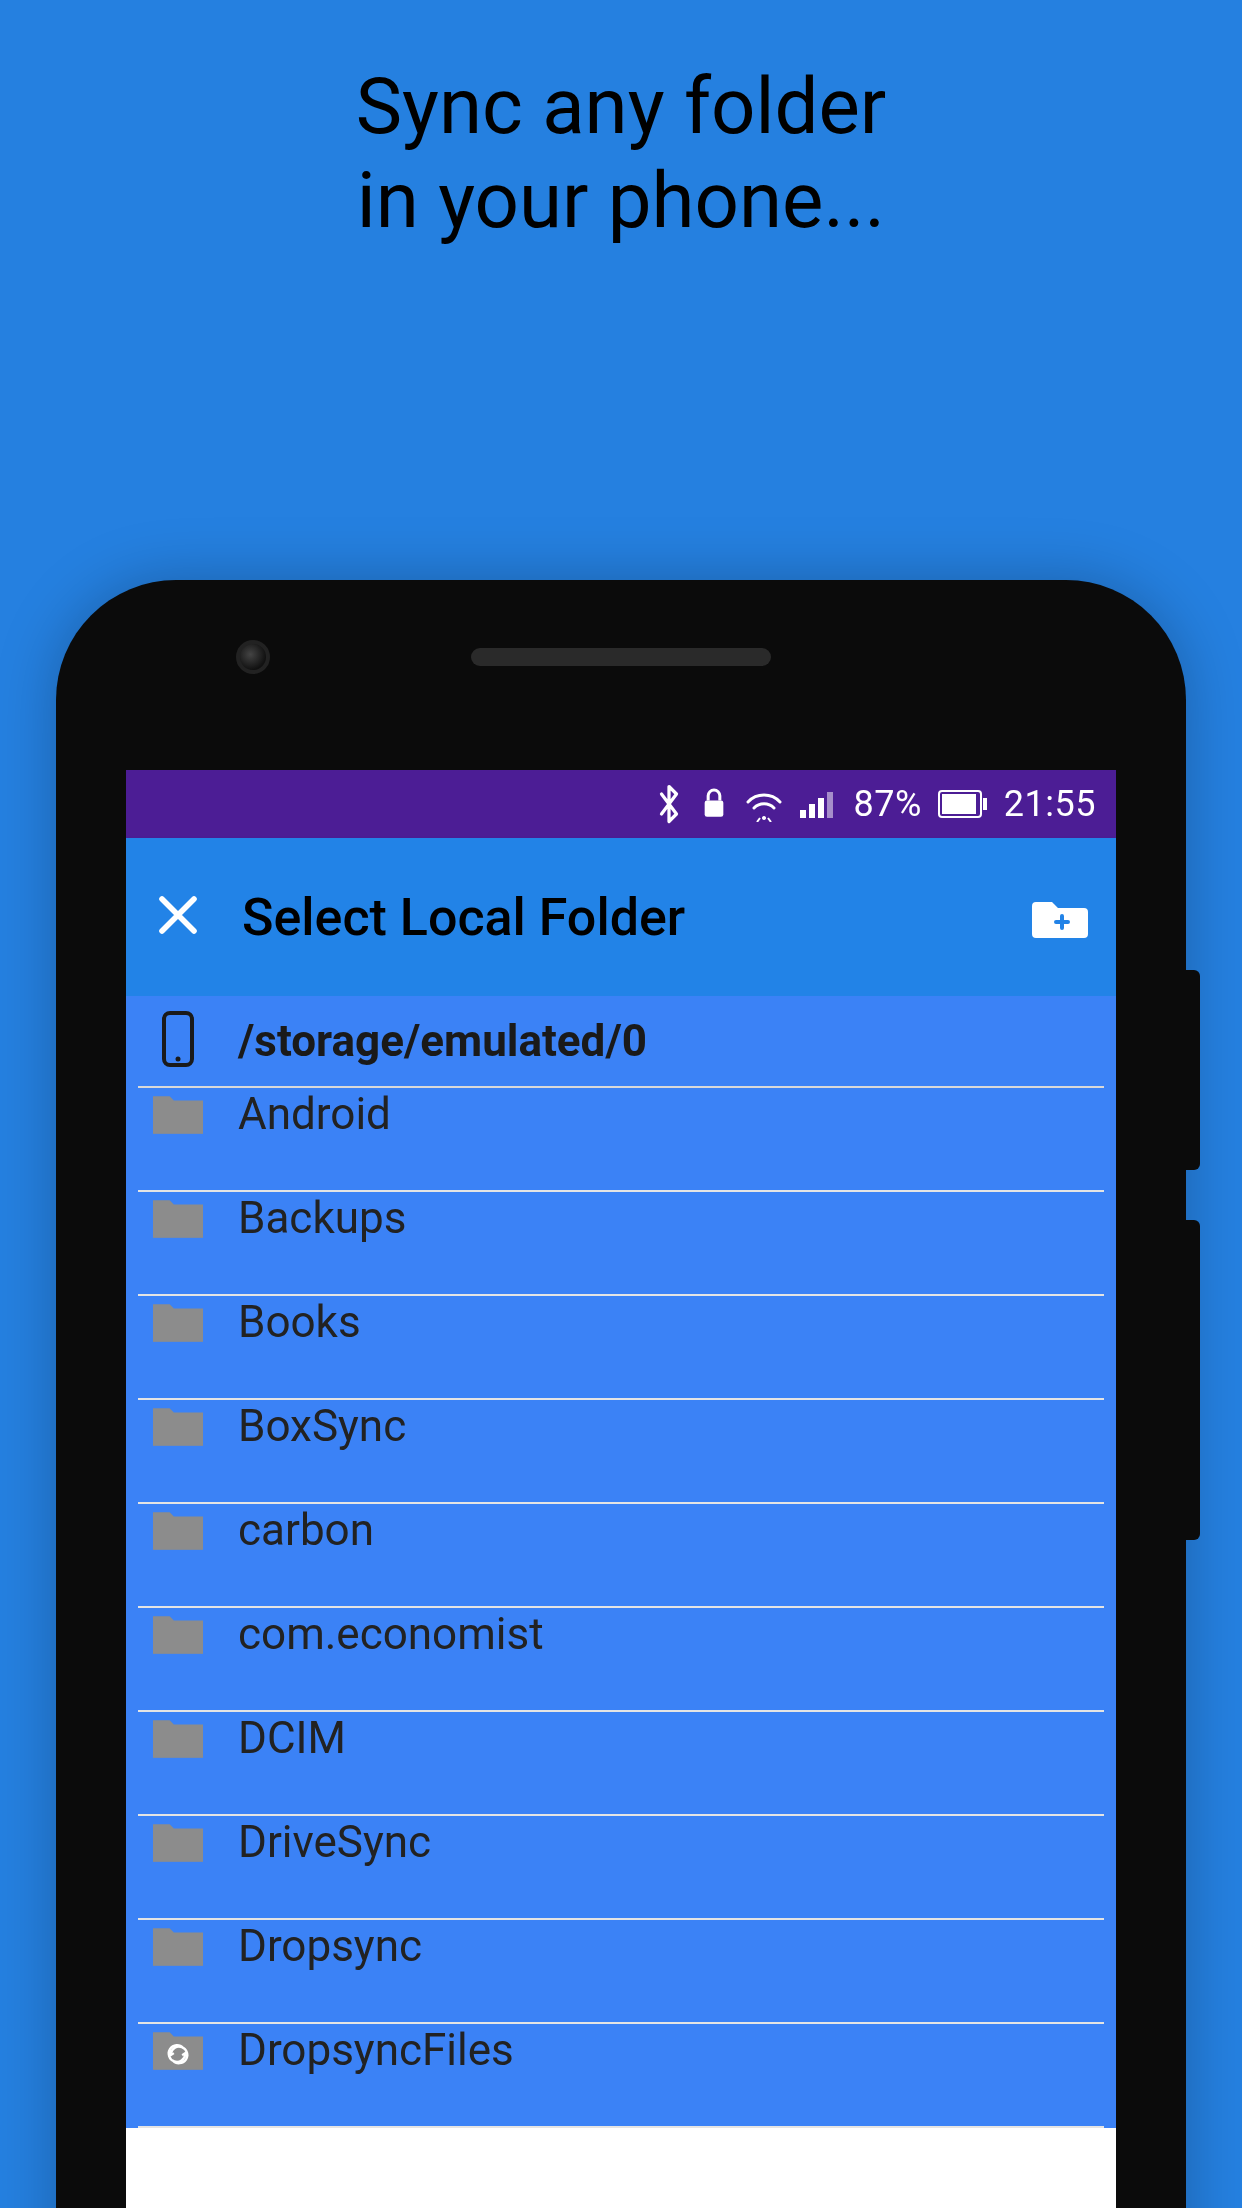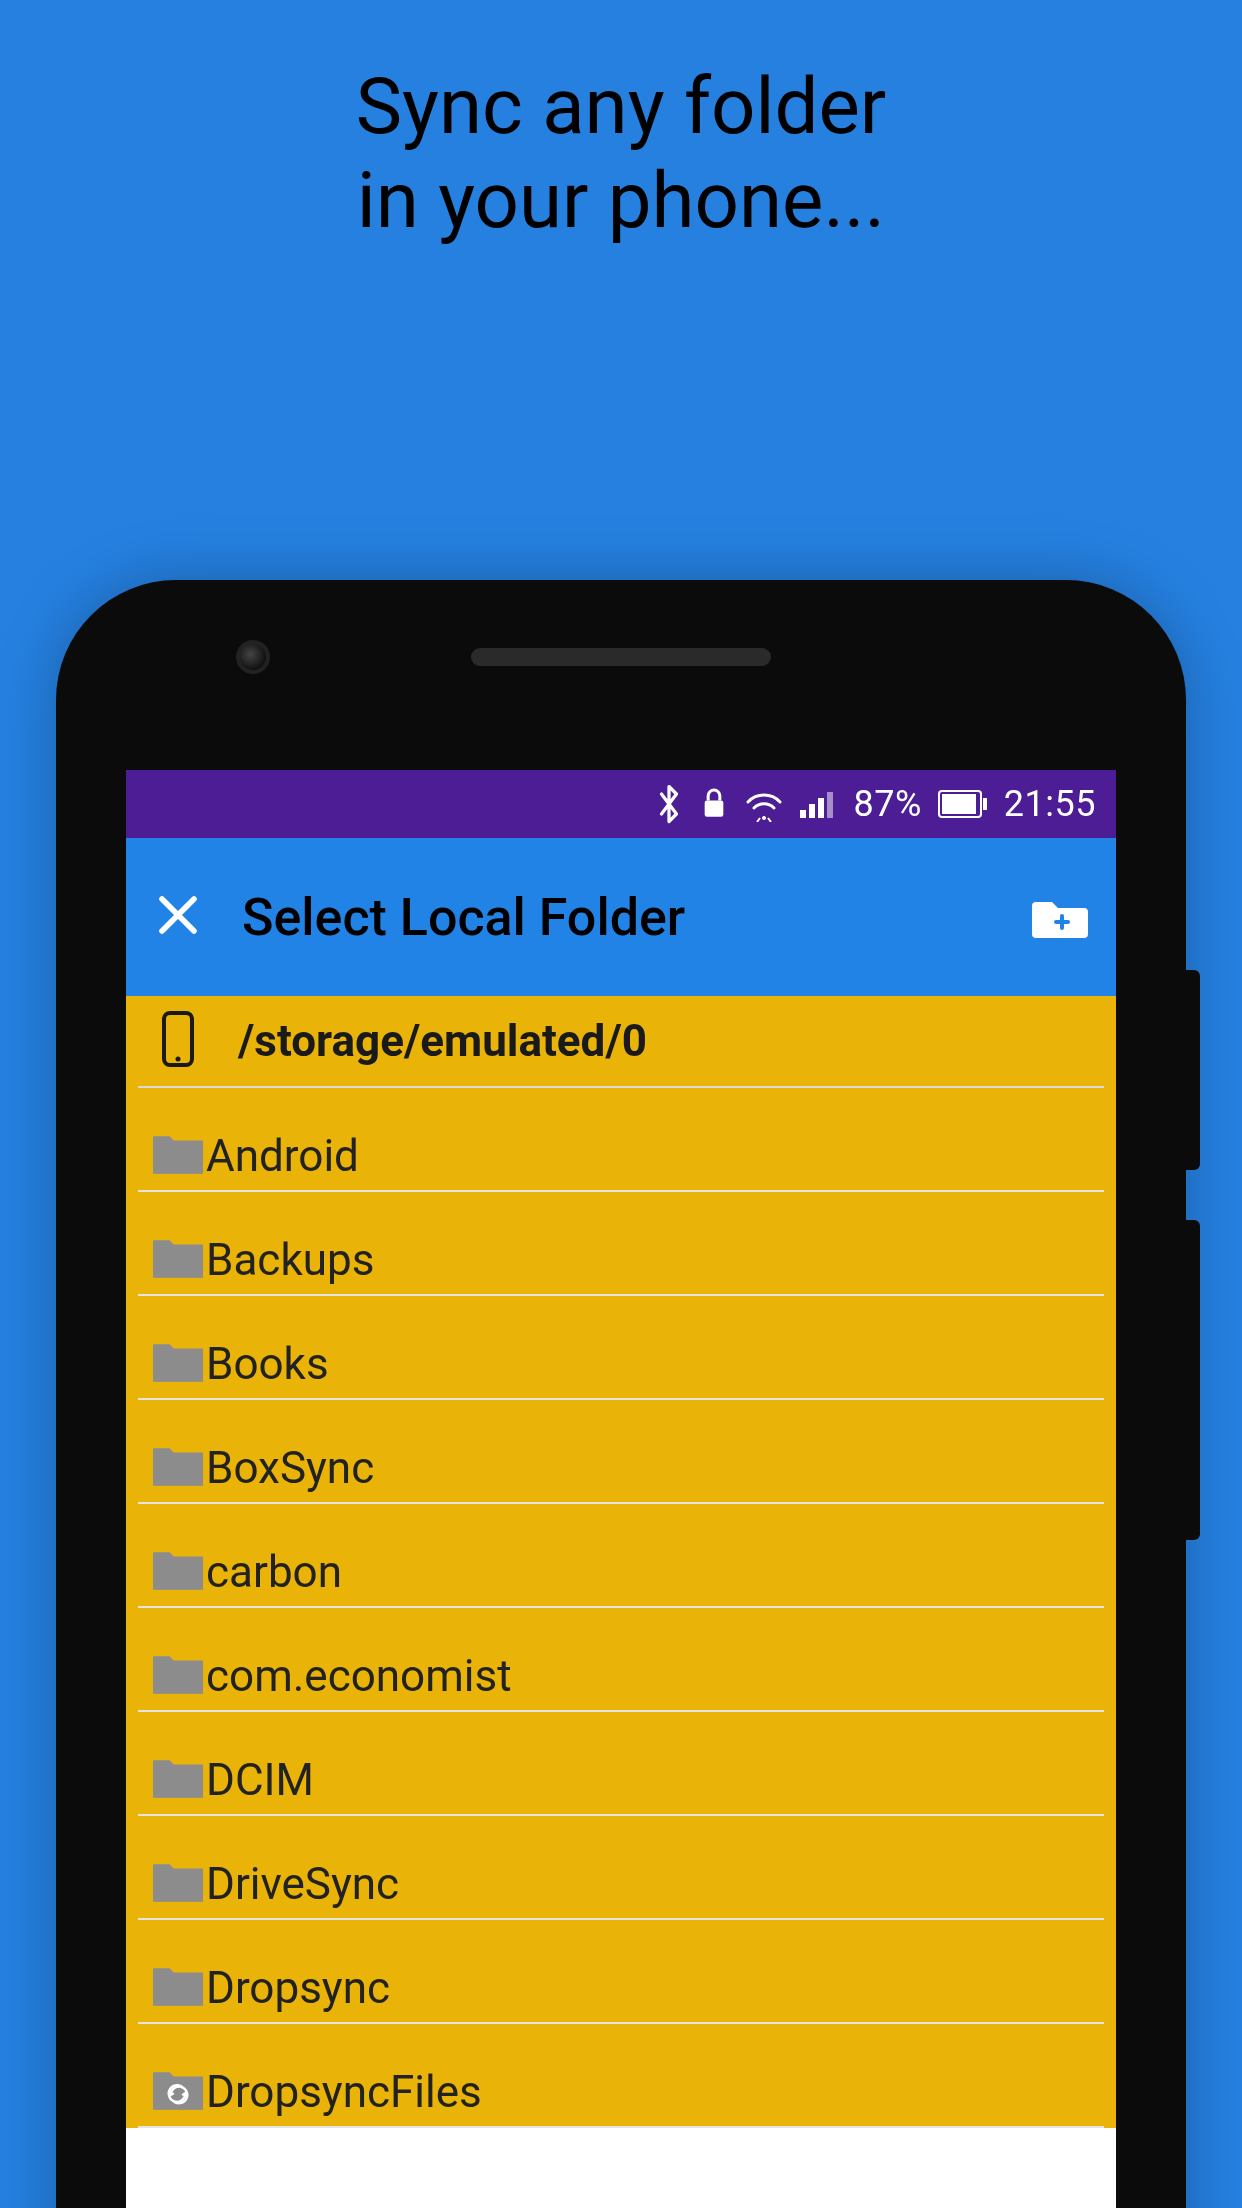--- a/index.html
+++ b/index.html
@@ -90,40 +90,41 @@
     display: flex;
     align-items: center;
     padding: 0 28px;
     color: #000000;
     box-shadow: 0 6px 8px rgba(0,0,0,0.18);
   }
   .appbar .close { flex: 0 0 auto; margin-right: 40px; cursor: pointer; }
   .appbar .title { flex: 1; font-size: 52px; font-weight: 500; }
   .appbar .new-folder { flex: 0 0 auto; cursor: pointer; }
   
-  .content { background: #eab308; }
+  .content { background: #3b82f6; }
   .path-row {
     display: flex;
     align-items: center;
     height: 92px;
     padding: 0 12px;
     gap: 32px;
     border-bottom: 2px solid #d9d9d9;
     margin: 0 12px;
   }
   .path-row .path {
     font-size: 44px;
     font-weight: 700;
     color: #1a1a1a;
   }
   .folder-row {
     display: flex;
-    align-items: flex-end;
+    align-items: flex-start;
     height: 104px;
-    padding: 8px 12px;
+    padding: 0 12px;
+    gap: 32px;
     border-bottom: 2px solid #e4e4e4;
     margin: 0 12px;
     cursor: pointer;
   }
   .folder-row .label {
     font-size: 44px;
     color: #222;
   }
   .folder-icon, .sync-folder-icon, .phone-icon-svg { flex: 0 0 56px; }
 </style>

